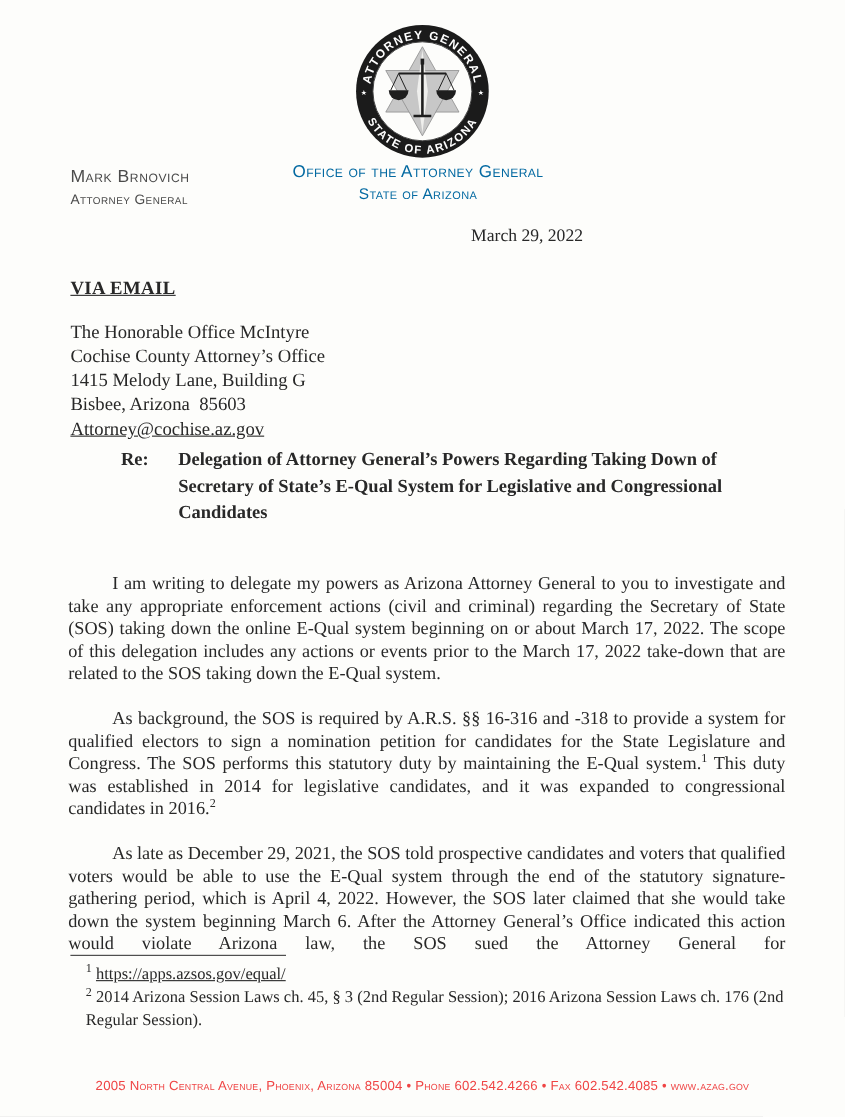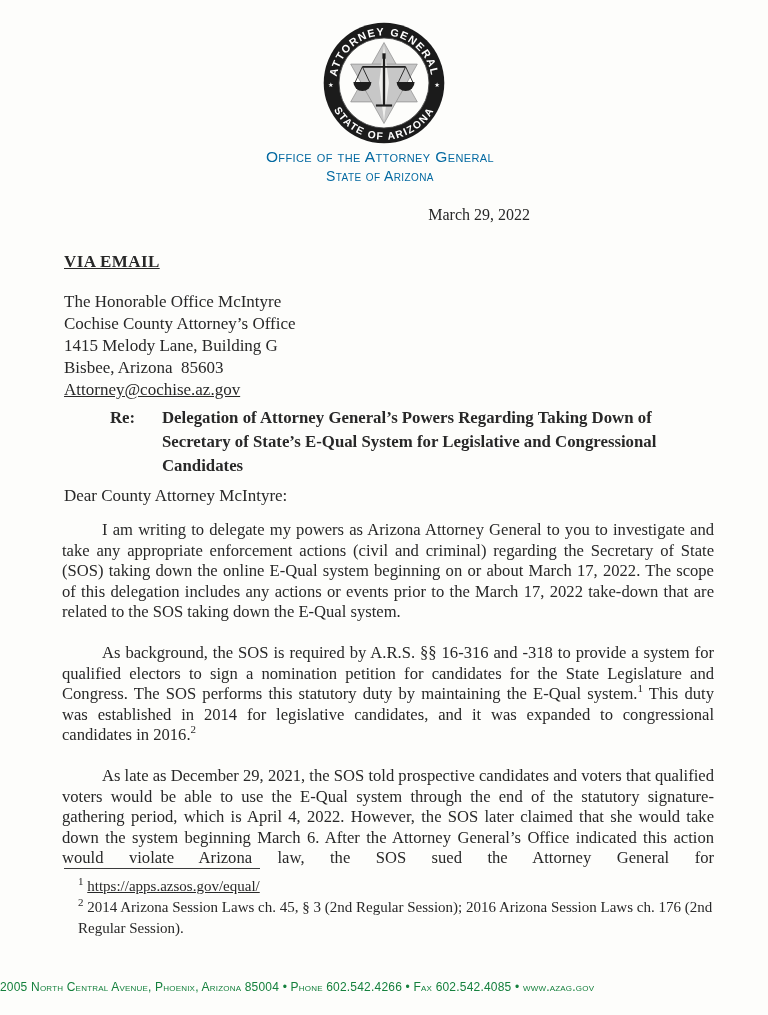--- a/index.html
+++ b/index.html
@@ -33,23 +33,23 @@
   
   .body { position:absolute; left:62px; top:520px; width:652px; }
   .body p { margin:0 0 20px; font-size:16.6px; line-height:20.6px; text-align:justify; text-indent:40px; }
   .body p.cont { text-align-last:justify; }
   sup { font-size:11px; line-height:0; vertical-align:super; }
   
   .fn-rule { position:absolute; left:64px; top:868px; width:196px; border-top:1.4px solid #3c3c3c; }
   .footnotes { position:absolute; left:78px; top:876px; width:652px; font-size:15px; line-height:21px; }
   .footnotes .fn { margin:0; }
   
-  .footer { position:absolute; left:0; top:980px; width:100%; 
+  .footer { position:absolute; left:0; top:980px; width:100%; text-align:center;
             font-family:"Liberation Sans",sans-serif; font-variant:small-caps;
-            font-size:12px; color:#15803d; letter-spacing:.2px; }
+            font-size:12px; color:#ef4444; letter-spacing:.2px; }
 </style>
 </head>
 <body>
 
 <div class="page">
 
   <svg class="seal" viewBox="0 0 140 140">
     <defs>
       <path id="arcTop" d="M 17,70 A 53,53 0 0 1 123,70" fill="none"></path>
       <path id="arcBottom" d="M 7,70 A 63,63 0 0 0 133,70" fill="none"></path>
@@ -78,20 +78,24 @@
       <line x1="46" y1="52" x2="38" y2="69" stroke-width="1"></line>
       <line x1="46" y1="52" x2="54" y2="69" stroke-width="1"></line>
       <line x1="94" y1="52" x2="86" y2="69" stroke-width="1"></line>
       <line x1="94" y1="52" x2="102" y2="69" stroke-width="1"></line>
       <path d="M 36 69 A 10 10 0 0 0 56 69 Z" stroke="none"></path>
       <path d="M 84 69 A 10 10 0 0 0 104 69 Z" stroke="none"></path>
       <line x1="61" y1="95" x2="79" y2="95" stroke-width="2.4"></line>
     </g>
   </svg>
 
+  <div class="header-left">
+    <div class="name">Mark Brnovich</div>
+    <div class="title">Attorney General</div>
+  </div>
   <div class="header-center">
     <div class="office">Office of the Attorney General</div>
     <div class="state">State of Arizona</div>
   </div>
 
   <div class="date">March 29, 2022</div>
 
   <div class="via">VIA EMAIL</div>
   <div class="address">
     <div>The Honorable Office McIntyre</div>
@@ -103,21 +107,20 @@
 
   <div class="re">
     <div class="re-label">Re:</div>
     <div class="re-lines">
       <div>Delegation of Attorney General’s Powers Regarding Taking Down of</div>
       <div>Secretary of State’s E-Qual System for Legislative and Congressional</div>
       <div>Candidates</div>
     </div>
   </div>
 
-  <div class="salutation">Dear County Attorney McIntyre:</div>
 
   <div class="body">
     <p>I am writing to delegate my powers as Arizona Attorney General to you to investigate and take any appropriate enforcement actions (civil and criminal) regarding the Secretary of State (SOS) taking down the online E-Qual system beginning on or about March 17, 2022.  The scope of this delegation includes any actions or events prior to the March 17, 2022 take-down that are related to the SOS taking down the E-Qual system.</p>
     <p>As background, the SOS is required by A.R.S. §§ 16-316 and -318 to provide a system for qualified electors to sign a nomination petition for candidates for the State Legislature and Congress.  The SOS performs this statutory duty by maintaining the E-Qual system.<sup>1</sup>  This duty was established in 2014 for legislative candidates, and it was expanded to congressional candidates in 2016.<sup>2</sup></p>
     <p class="cont">As late as December 29, 2021, the SOS told prospective candidates and voters that qualified voters would be able to use the E-Qual system through the end of the statutory signature-gathering period, which is April 4, 2022.  However, the SOS later claimed that she would take down the system beginning March 6.  After the Attorney General’s Office indicated this action would violate Arizona law, the SOS sued the Attorney General for</p>
   </div>
 
   <div class="fn-rule"></div>
   <div class="footnotes">
     <p class="fn"><sup>1</sup> <span class="u">https://apps.azsos.gov/equal/</span></p>

